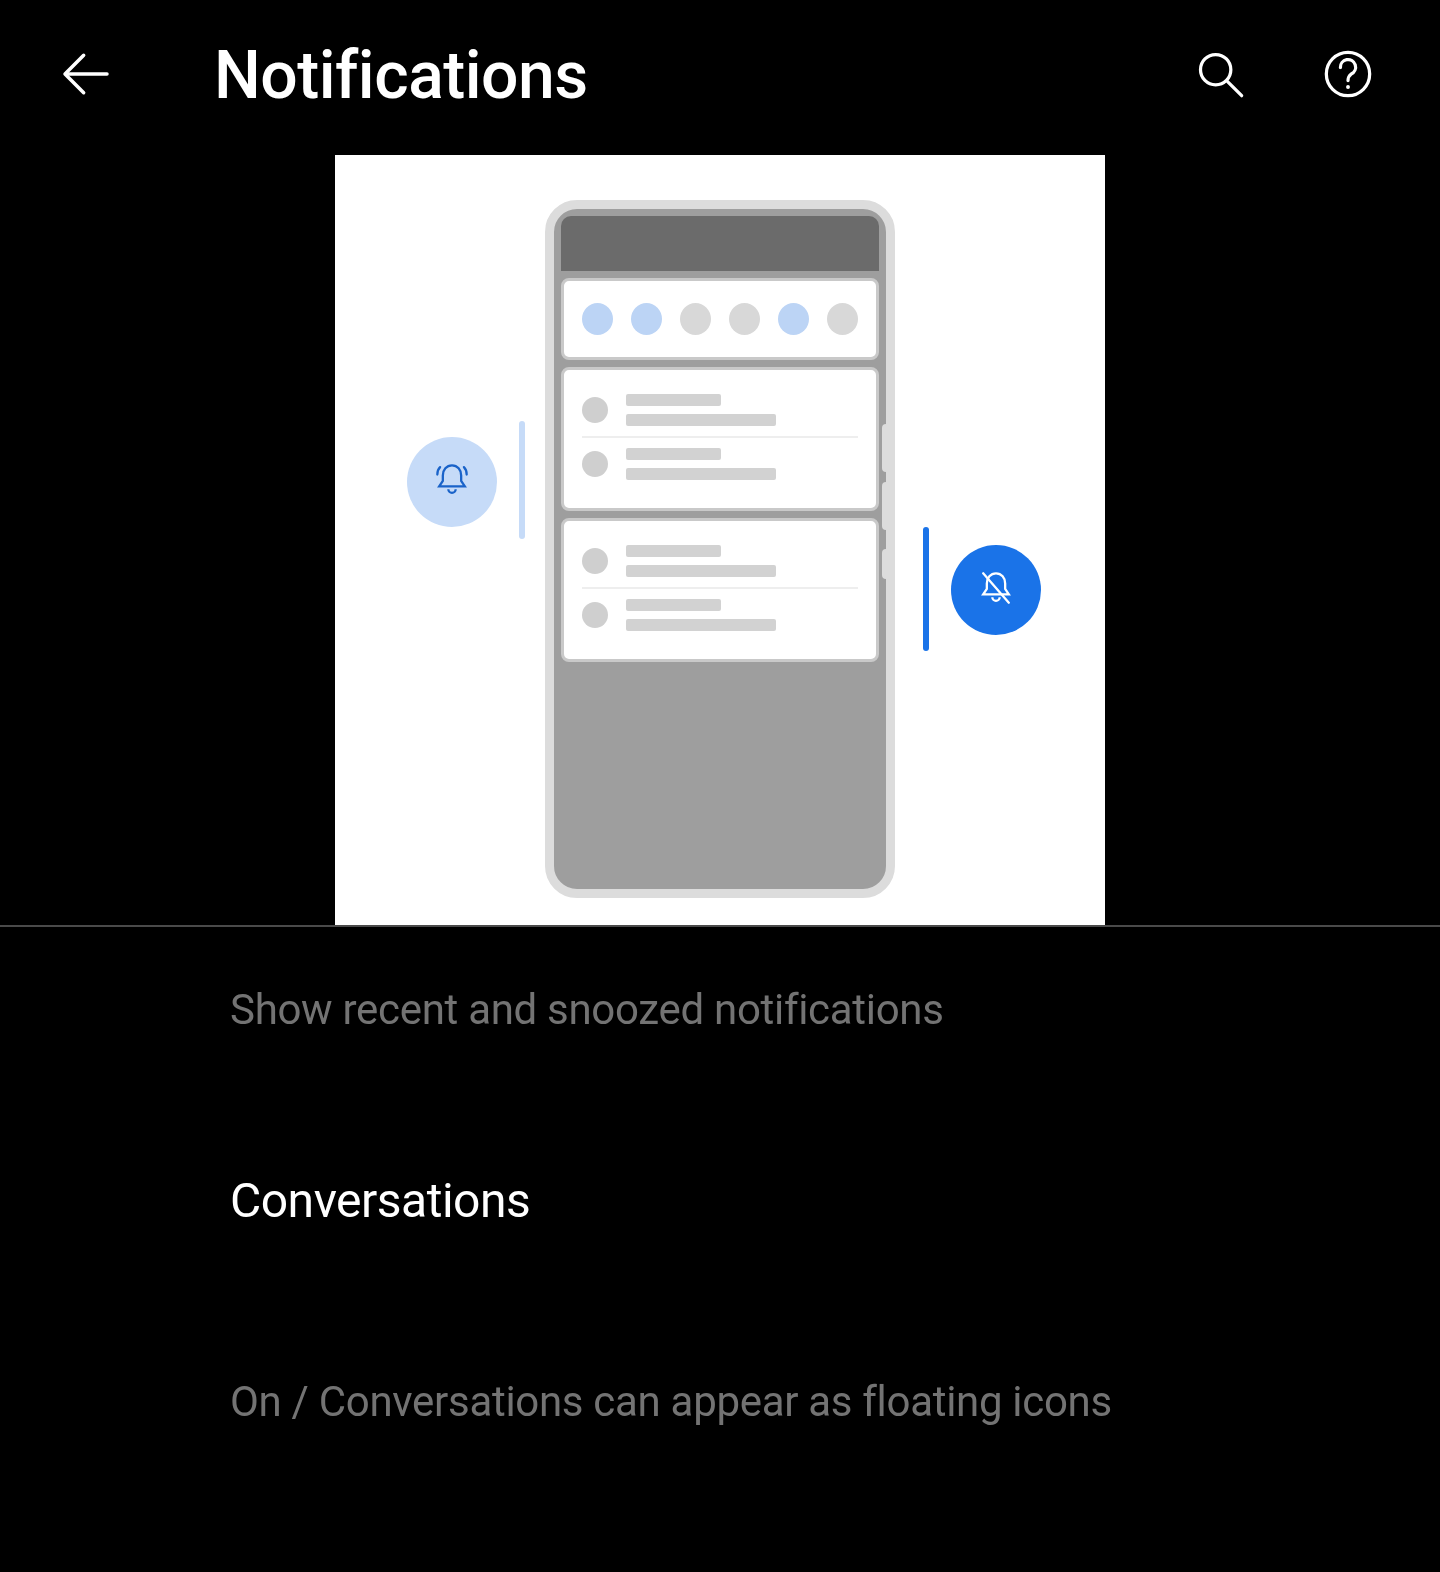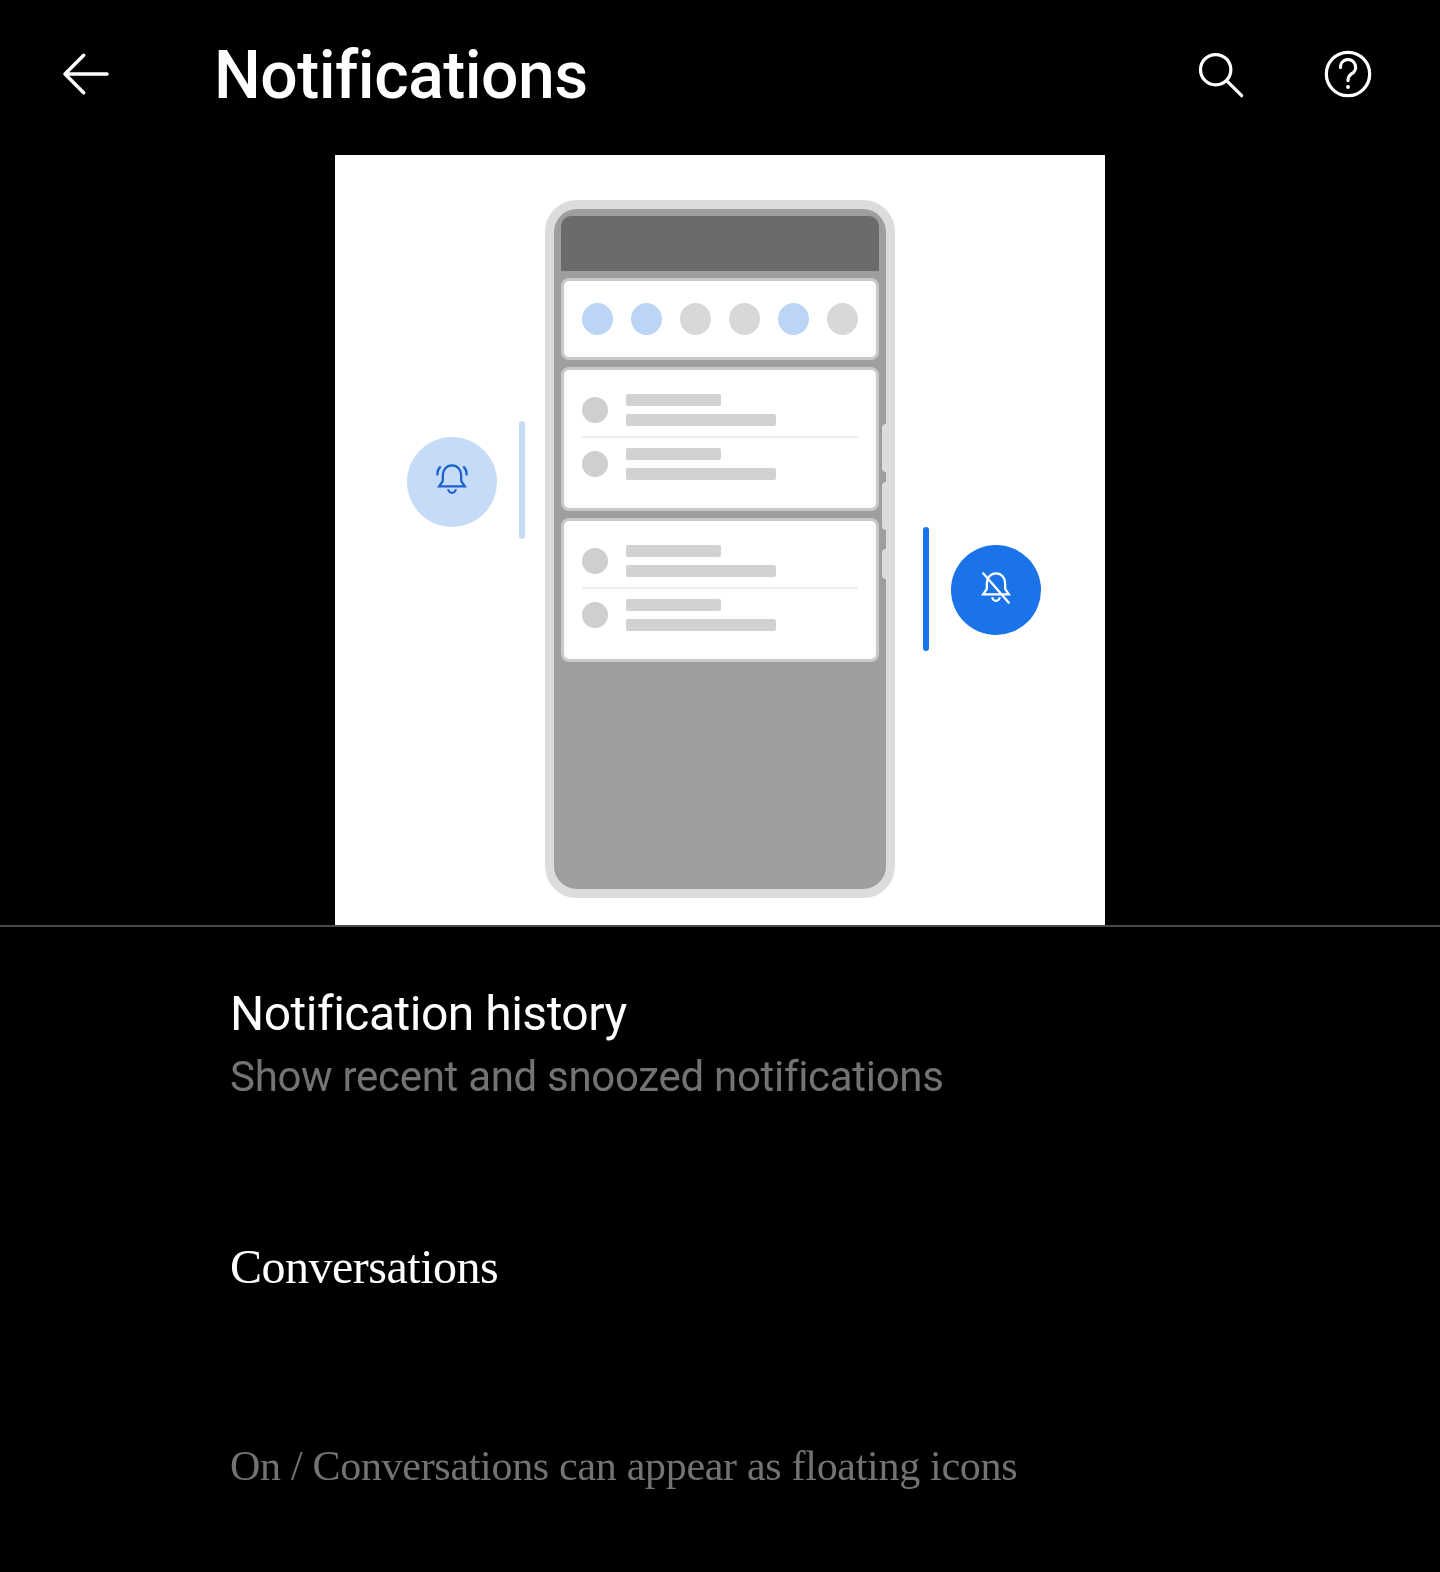--- a/index.html
+++ b/index.html
@@ -167,21 +167,21 @@
     color: #fff;
     letter-spacing: -0.5px;
     margin-bottom: 10px;
   }
   .setting-sub {
     font-size: 42px;
     font-weight: 400;
     color: #737373;
     letter-spacing: -0.3px;
   }
-  .setting-row + .setting-row { margin-top: 60px; font-family: Liberation Serif, serif; }
+  .setting-row + .setting-row { margin-top: 60px; }
 </style>
 </head>
 <body>
 
 <div class="appbar">
   <button class="back-btn">
     <span>
       <svg viewBox="0 0 48 48">
         <line x1="8" y1="24" x2="42" y2="24" stroke-linecap="round"></line>
         <polyline points="22,8 6,24 22,40" stroke-linecap="round" stroke-linejoin="round"></polyline>
@@ -289,21 +289,20 @@
 
     </div>
   </div>
 </div>
 
 <div class="divider"></div>
 
 <div class="settings-list">
 
   <div class="setting-row">
-    <div class="setting-title">Notification history</div>
     <div class="setting-sub">Show recent and snoozed notifications</div>
   </div>
 
   <div class="setting-row">
     <div class="setting-title">Conversations</div>
   </div>
 
   <div class="setting-row">
     <div class="setting-sub">On / Conversations can appear as floating icons</div>
   </div>

